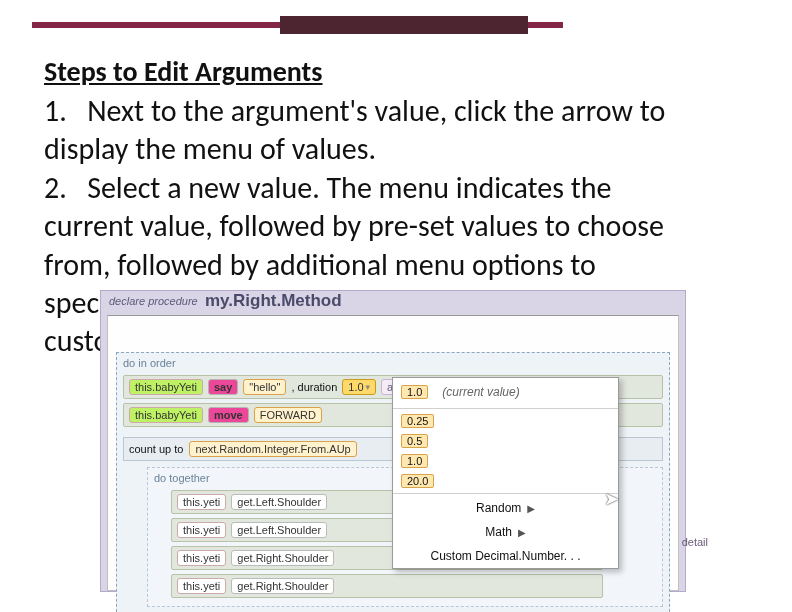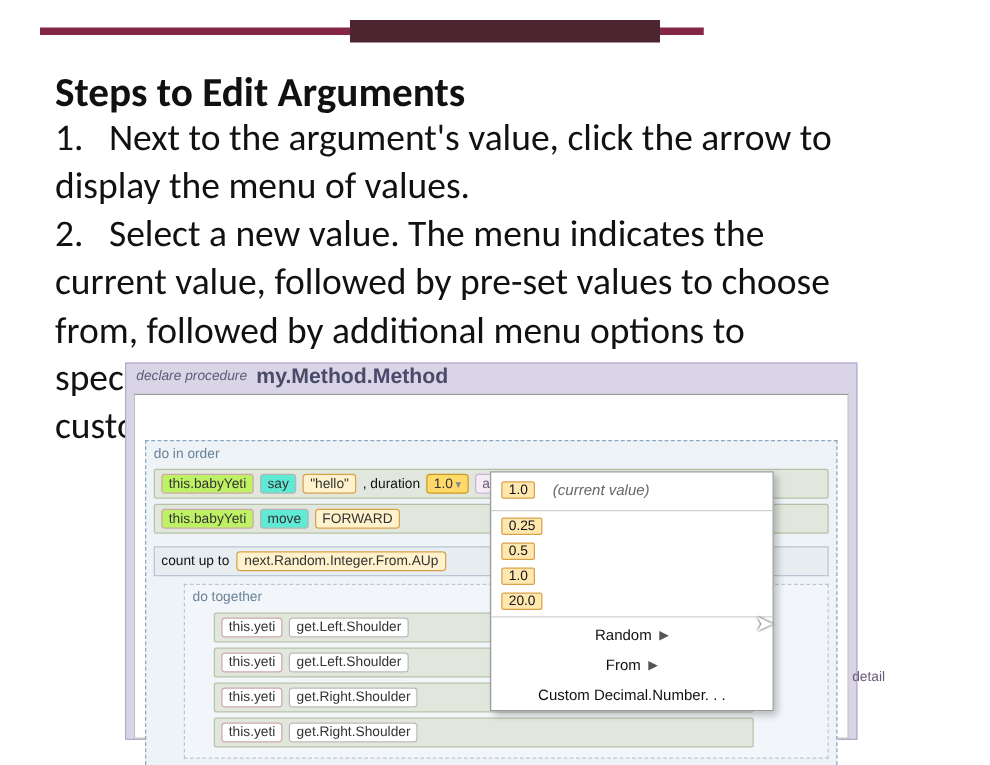--- a/index.html
+++ b/index.html
@@ -3,37 +3,37 @@
 <meta charset="utf-8">
 <style>
   html,body{margin:0;padding:0;background:#fff;font-family:"Segoe UI",Calibri,Arial,sans-serif;color:#111}
   .slide{position:relative;width:792px;height:612px;background:#fff;overflow:hidden}
 
   
   .bar-thin{position:absolute;left:32px;top:22px;width:248px;height:6px;background:#832647}
   .bar-thick{position:absolute;left:280px;top:16px;width:248px;height:18px;background:#4d2531}
   .bar-tail{position:absolute;left:528px;top:22px;width:35px;height:6px;background:#832647}
 
-  .title{position:absolute;left:44px;top:54px;font-weight:700;font-size:33px;}
+  .title{position:absolute;left:44px;top:54px;font-weight:700;font-size:28px;text-decoration:underline}
   .body{position:absolute;left:44px;top:92px;width:640px;font-size:30px;line-height:1.28}
 
   
   .shot{position:absolute;left:100px;top:290px;width:584px;height:300px;background:#d9d4e6;border:1px solid #b5aacb}
 
   .canvas{position:absolute;left:6px;top:24px;right:6px;bottom:0;background:#fefefe;border:1px solid #bfbfbf;border-top:1px solid #999}
   .declare{position:absolute;left:8px;top:4px;font:italic 11px Arial;color:#5b5b7a}
   .methodname{position:absolute;left:104px;top:0;font:600 17px Arial;color:#4a4a6a}
 
   .doinorder{position:absolute;left:8px;top:36px;width:540px;height:260px;border:1px dashed #8aa6bf;background:#eef3f7;padding:4px 6px}
   .dolabel{font:11px Arial;color:#6a8299;margin-bottom:6px}
 
   .stmt{display:flex;align-items:center;gap:5px;background:#e2e7de;border:1px solid #b8c2a8;border-radius:2px;padding:3px 5px;margin:4px 0;font:11px Arial}
   .pill{display:inline-flex;align-items:center;background:#fff;border:1px solid #b5b5b5;border-radius:3px;padding:1px 5px;font:11px Arial;color:#333}
   .pill.obj{background:#bef264;border-color:#caa}
-  .pill.kw{background:#5eead4;font-weight:400}
+  .pill.kw{background:#ec4899;font-weight:700}
   .pill.val{background:#fff2cc;border-color:#d9a24a}
   .pill.num{background:#ffe7b0;border-color:#d9a24a}
   .pill.addd{background:#f6ecf6;border-color:#c8b5d6;color:#6a5a7a}
   .caret{margin-left:2px;font-size:9px;color:#888}
 
   .count{background:#e8edf2;border:1px solid #b9c6d5;padding:3px 5px;margin-top:10px;font:11px Arial;display:flex;align-items:center;gap:6px}
   .dotog{margin:6px 0 0 24px;border:1px dashed #b9c6d5;background:#f2f6fa;padding:4px 6px}
 
   .nested .stmt{margin-left:17px;width:420px}
   .nested .stmt .pill.obj{background:#fff}
@@ -63,21 +63,21 @@
 <div class="bar-thin"></div>
 <div class="bar-thick"></div>
 <div class="bar-tail"></div>
 
 <div class="title">Steps to Edit Arguments</div>
 <div class="body" style="white-space:pre-line">1. &nbsp;&nbsp;Next to the argument's value, click the arrow to display the menu of values.
 2. &nbsp;&nbsp;Select a new value. The menu indicates the current value, followed by pre-set values to choose from, followed by additional menu options to specify randomization, math calculations, or a custom decimal number.</div>
 
 <div class="shot">
   <span class="declare">declare procedure</span>
-  <span class="methodname">my.Method.Method</span>
+  <span class="methodname">my.Right.Method</span>
 
   <div class="canvas">
     <div class="doinorder">
       <div class="dolabel">do in order</div>
 
       <div class="stmt">
         <span class="pill obj">this.babyYeti</span>
         <span class="pill kw">say</span>
         <span class="pill val">"hello"</span>
         <span>, duration</span>
@@ -144,21 +144,21 @@
             <div class="item">
               <span class="tag">20.0</span>
             </div>
           </div>
       <div class="sep"></div>
       <div class="item plain">
             <span>Random</span>
             <span class="tri">▶</span>
           </div>
       <div class="item plain">
-            <span>From</span>
+            <span>Math</span>
             <span class="tri">▶</span>
           </div>
       <div class="item plain">
             <span>Custom Decimal.Number. . .</span>
           </div>
     </div>
 
     <span class="cursor">➤</span>
     <span class="rightdetail">detail</span>
   </div>

